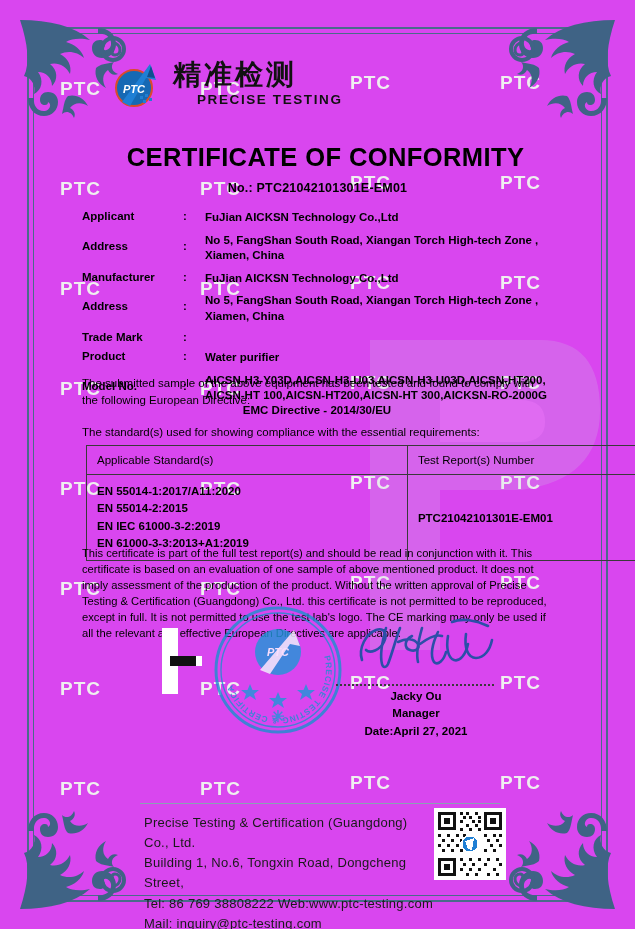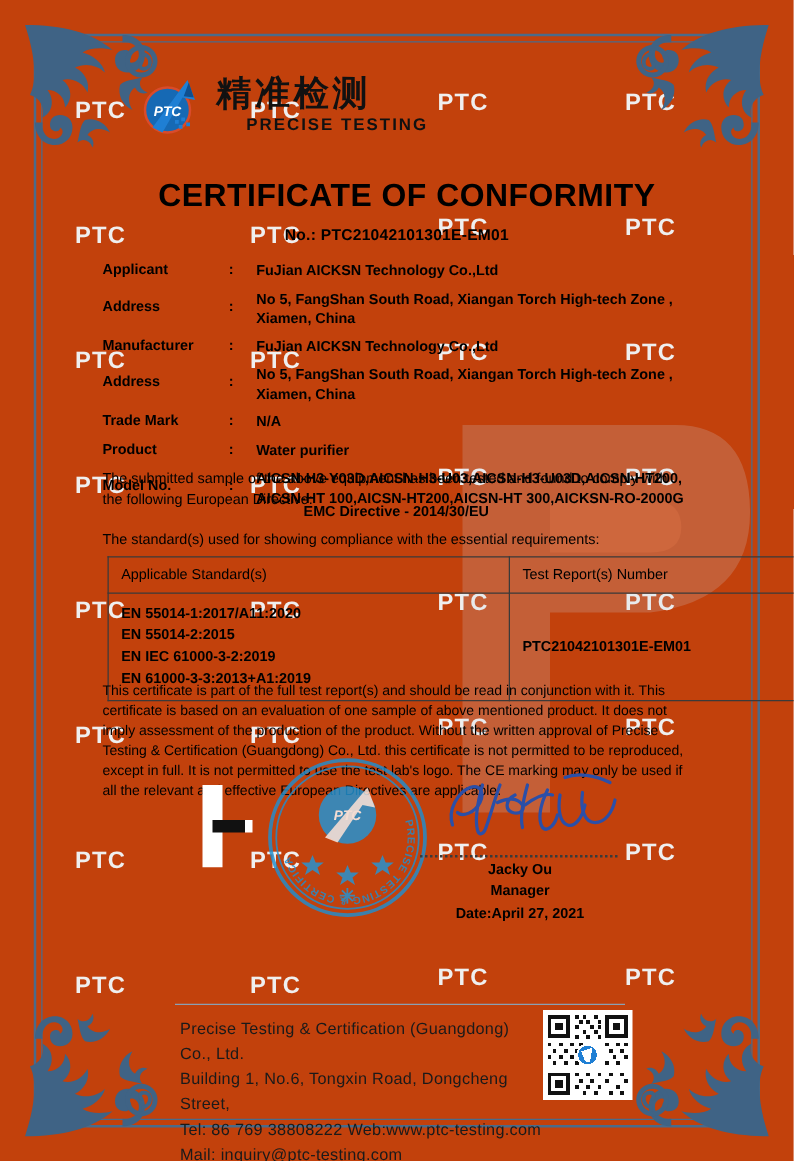--- a/index.html
+++ b/index.html
@@ -8,21 +8,21 @@
     background: #ffffff;
   }
   body {
     font-family: "Liberation Sans", sans-serif;
     -webkit-font-smoothing: antialiased;
   }
   #page {
     position: relative;
     width: 635px;
     height: 929px;
-    background: #c2410c;
+    background: #d946ef;
     overflow: hidden;
   }
 
   
   .border-frame {
     position: absolute;
     left: 27px;
     top: 27px;
     right: 27px;
     bottom: 27px;
@@ -493,21 +493,20 @@
       </div>
       <div class="field-row two-line">
         <div class="field-label">Address</div>
         <div class="field-colon">:</div>
         <div class="field-value" style="white-space:pre-line">No 5, FangShan South Road, Xiangan Torch High-tech Zone ,
 Xiamen, China</div>
       </div>
       <div class="field-row">
         <div class="field-label">Trade Mark</div>
         <div class="field-colon">:</div>
-        <div class="field-value" style="white-space:pre-line">N/A</div>
       </div>
       <div class="field-row">
         <div class="field-label">Product</div>
         <div class="field-colon">:</div>
         <div class="field-value" style="white-space:pre-line">Water purifier</div>
       </div>
       <div class="field-row two-line">
         <div class="field-label">Model No.</div>
         <div class="field-colon">:</div>
         <div class="field-value" style="white-space:pre-line">AICSN-H3-Y03D,AICSN-H3-U03,AICSN-H3-U03D,AICSN-HT200,

